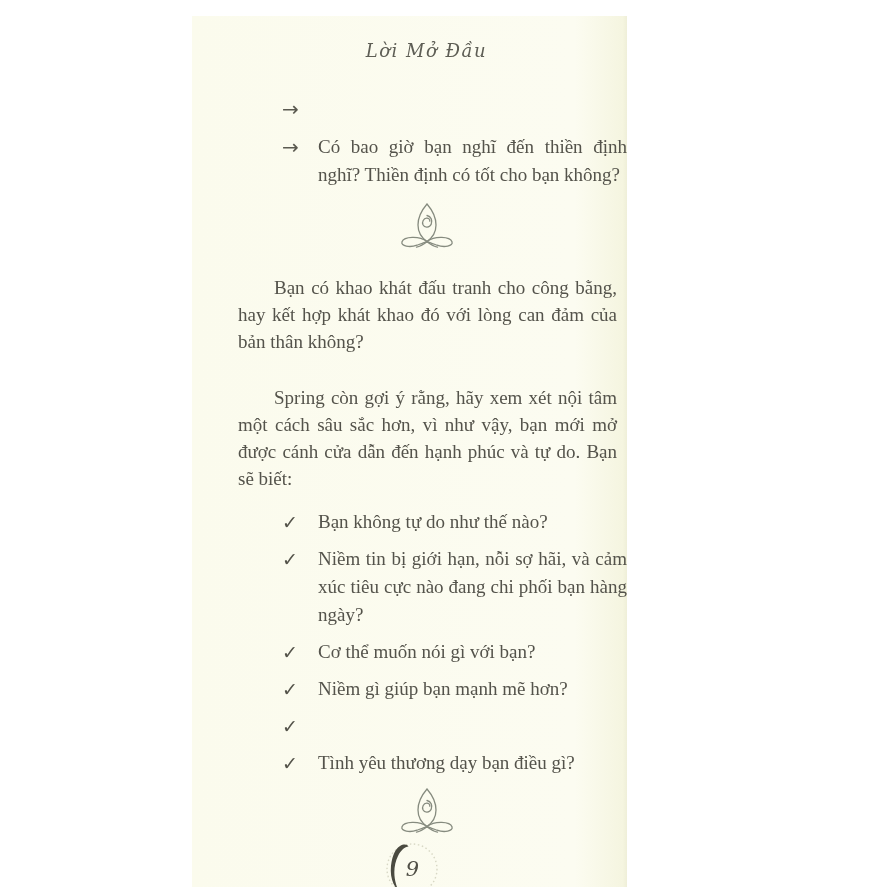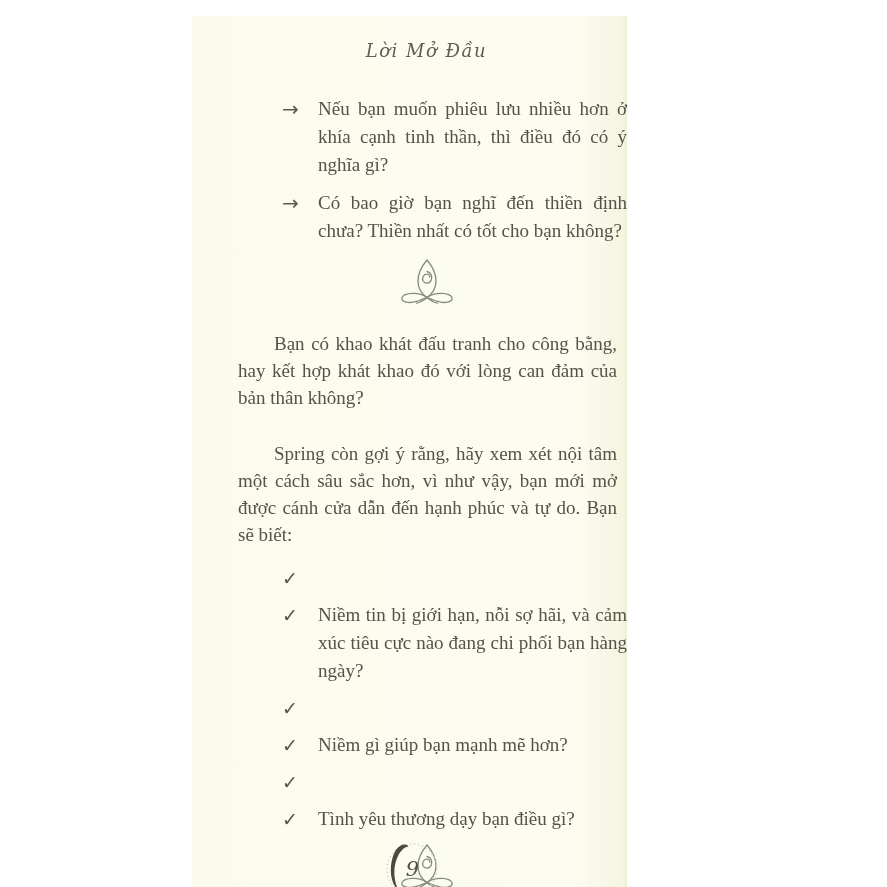--- a/index.html
+++ b/index.html
@@ -60,52 +60,53 @@
 
 <div class="book-page">
 
   <div class="page-header">Lời Mở Đầu</div>
 
   <div class="content">
 
     <div class="arrow-list">
       <div class="arrow-item">
         <span class="arrow-mark">→</span>
-        <span class="arrow-text">Nếu bạn muốn phiêu lưu nhiều hơn ở khía cạnh tinh thần, thì điều đó có ý nghĩa gì?</span>
       </div>
       <div class="arrow-item">
         <span class="arrow-mark">→</span>
-        <span class="arrow-text">Có bao giờ bạn nghĩ đến thiền định chưa? Thiền nhất có tốt cho bạn không?</span>
+        <span class="arrow-text">Có bao giờ bạn nghĩ đến thiền định nghĩ? Thiền định có tốt cho bạn không?</span>
       </div>
     </div>
 
     <div class="ornament-row first">
       <svg width="62" height="47" viewBox="0 0 62 47" fill="none" stroke="#868b7f" stroke-width="1.3" stroke-linecap="round">
         <path d="M31,2 C37,9 40,16 40,23 C40,31 36,36 31,39.5 C26,36 22,31 22,23 C22,16 25,9 31,2 Z"></path>
         <path d="M31,13.5 C35,14.5 36.8,18.5 35.2,22.2 C33.6,25.8 28.6,26.2 27,22.8 C25.7,19.8 27.6,16.4 30.6,16.1 C32.6,15.9 34,17.4 33.8,19.2"></path>
         <path d="M31,39.5 C23,33.5 8,34.5 6,39.8 C4.4,44.3 14,45.8 21,43.2 C25.2,41.6 28.6,40.2 31,39.8"></path>
         <path d="M31,39.5 C39,33.5 54,34.5 56,39.8 C57.6,44.3 48,45.8 41,43.2 C36.8,41.6 33.4,40.2 31,39.8"></path>
         <path d="M31,39.8 C27.5,42.5 25,44.4 20.5,45.2"></path>
         <path d="M31,39.8 C34.5,42.5 37,44.4 41.5,45.2"></path>
       </svg>
     </div>
 
     <p class="para p1">Bạn có khao khát đấu tranh cho công bằng, hay kết hợp khát khao đó với lòng can đảm của bản thân không?</p>
     <p class="para p2">Spring còn gợi ý rằng, hãy xem xét nội tâm một cách sâu sắc hơn, vì như vậy, bạn mới mở được cánh cửa dẫn đến hạnh phúc và tự do. Bạn sẽ biết:</p>
 
     <div class="check-list">
       <div class="check-item">
         <span class="check-mark">✓</span>
+        <span class="check-text">Bạn không tự do như thế nào?</span>
       </div>
       <div class="check-item">
         <span class="check-mark">✓</span>
         <span class="check-text">Niềm tin bị giới hạn, nỗi sợ hãi, và cảm xúc tiêu cực nào đang chi phối bạn hàng ngày?</span>
       </div>
       <div class="check-item">
         <span class="check-mark">✓</span>
+        <span class="check-text">Cơ thể muốn nói gì với bạn?</span>
       </div>
       <div class="check-item">
         <span class="check-mark">✓</span>
         <span class="check-text">Niềm gì giúp bạn mạnh mẽ hơn?</span>
       </div>
       <div class="check-item">
         <span class="check-mark">✓</span>
       </div>
       <div class="check-item">
         <span class="check-mark">✓</span>

